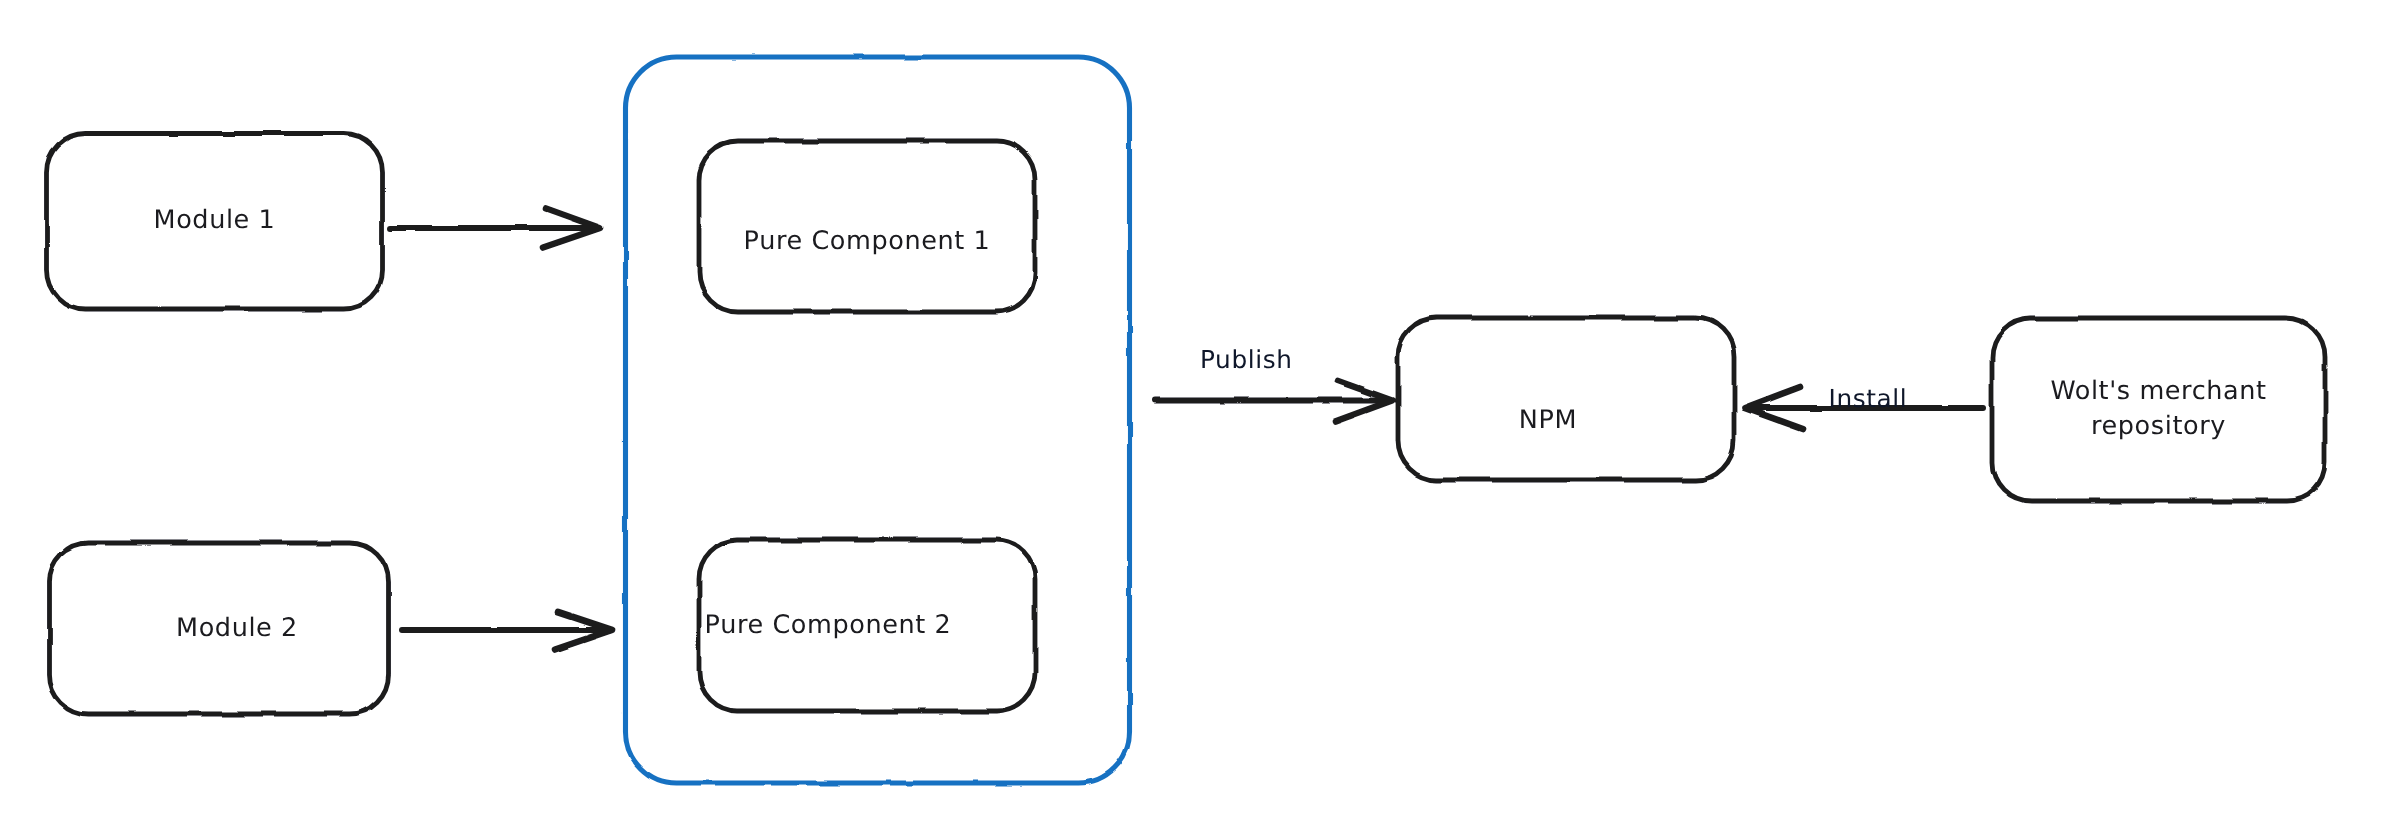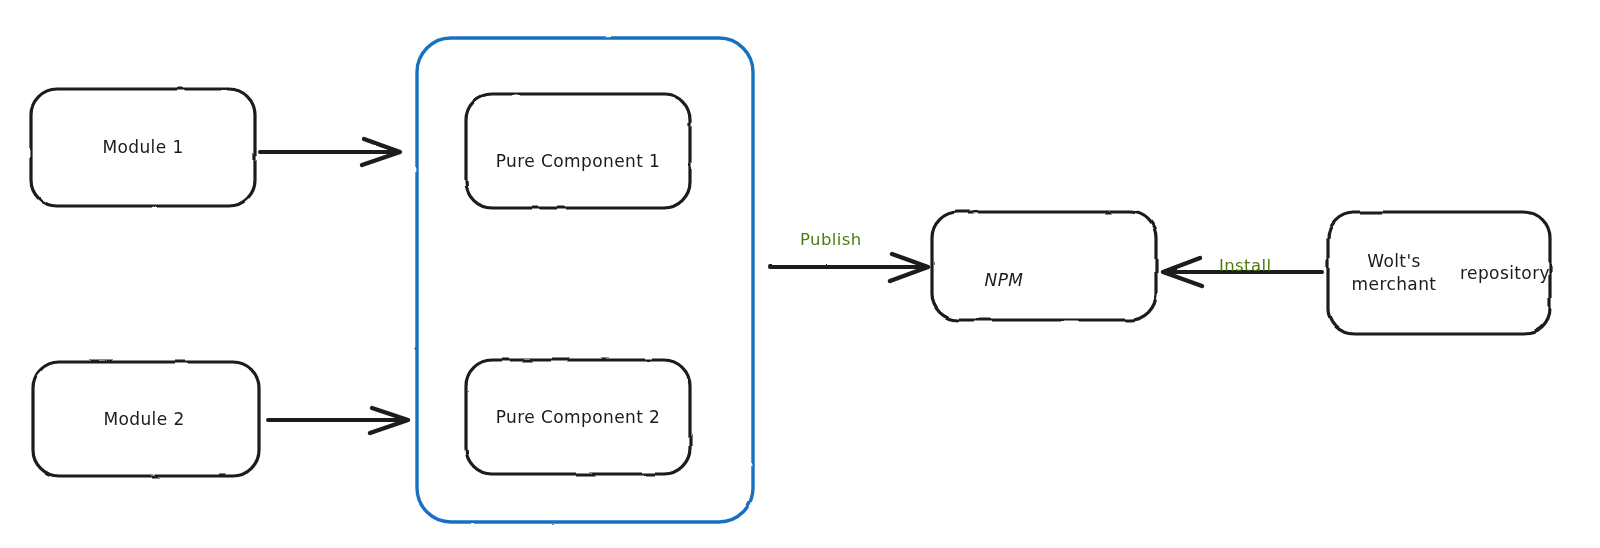--- a/index.html
+++ b/index.html
@@ -33,21 +33,21 @@
     text-align: center;
     font-family: "DejaVu Sans", sans-serif;
     color: #1b1b1f;
     line-height: 1.35;
     pointer-events: none;
     letter-spacing: 0.4px;
   }
   .edge-label {
     position: absolute;
     font-family: "DejaVu Sans", sans-serif;
-    color: #4d7c0f;
+    color: #0f172a;
     white-space: nowrap;
     letter-spacing: 0.4px;
   }
   .sz-16 { font-size: 16.5px; }
   .sz-17 { font-size: 17px; }
 </style>
 </head>
 <body>
 
 <div id="canvas">
@@ -108,29 +108,29 @@
     </g>
 
     <g filter="url(#rough2)">
       <path d="M1322 272 L1168 272" fill="none" stroke="#1b1b1f" stroke-width="4" stroke-linecap="round"></path>
       <path d="M1200 258 L1163 272 L1202 286" fill="none" stroke="#1b1b1f" stroke-width="4.4" stroke-linecap="round" stroke-linejoin="round"></path>
     </g>
   </svg>
 
   <div class="node-label sz-17" style="left:31px; top:89px; width:224px; height:117px;">Module 1</div>
 
-  <div class="node-label sz-17" style="left:31px; top:362px; width:226px; height:114px;text-align:right;">Module 2</div>
+  <div class="node-label sz-17" style="left:45px; top:362px; width:226px; height:114px;text-align:right;">Module 2</div>
 
   <div class="node-label sz-17" style="left:466px; top:104px; width:224px; height:114px;">Pure Component 1</div>
 
-  <div class="node-label sz-17" style="left:466px; top:360px; width:224px; height:114px;">Pure Component 2</div>
+  <div class="node-label sz-17" style="left:440px; top:360px; width:224px; height:114px;">Pure Component 2</div>
 
-  <div class="node-label sz-17" style="left:892px; top:212px; width:224px; height:136px;font-style:italic;">NPM</div>
+  <div class="node-label sz-17" style="left:920px; top:212px; width:224px; height:136px;">NPM</div>
 
-  <div class="node-label sz-17" style="left:1328px; top:212px; width:222px; height:122px; flex-direction:row;">
+  <div class="node-label sz-17" style="left:1328px; top:212px; width:222px; height:122px; flex-direction:column;">
     <span>Wolt's merchant</span>
     <span>repository</span>
   </div>
 
   <div class="edge-label sz-16" style="left:800px; top:230px;">Publish</div>
 
   <div class="edge-label sz-16" style="left:1219px; top:228px;margin-top:28px;">Install</div>
 
 </div>
 

